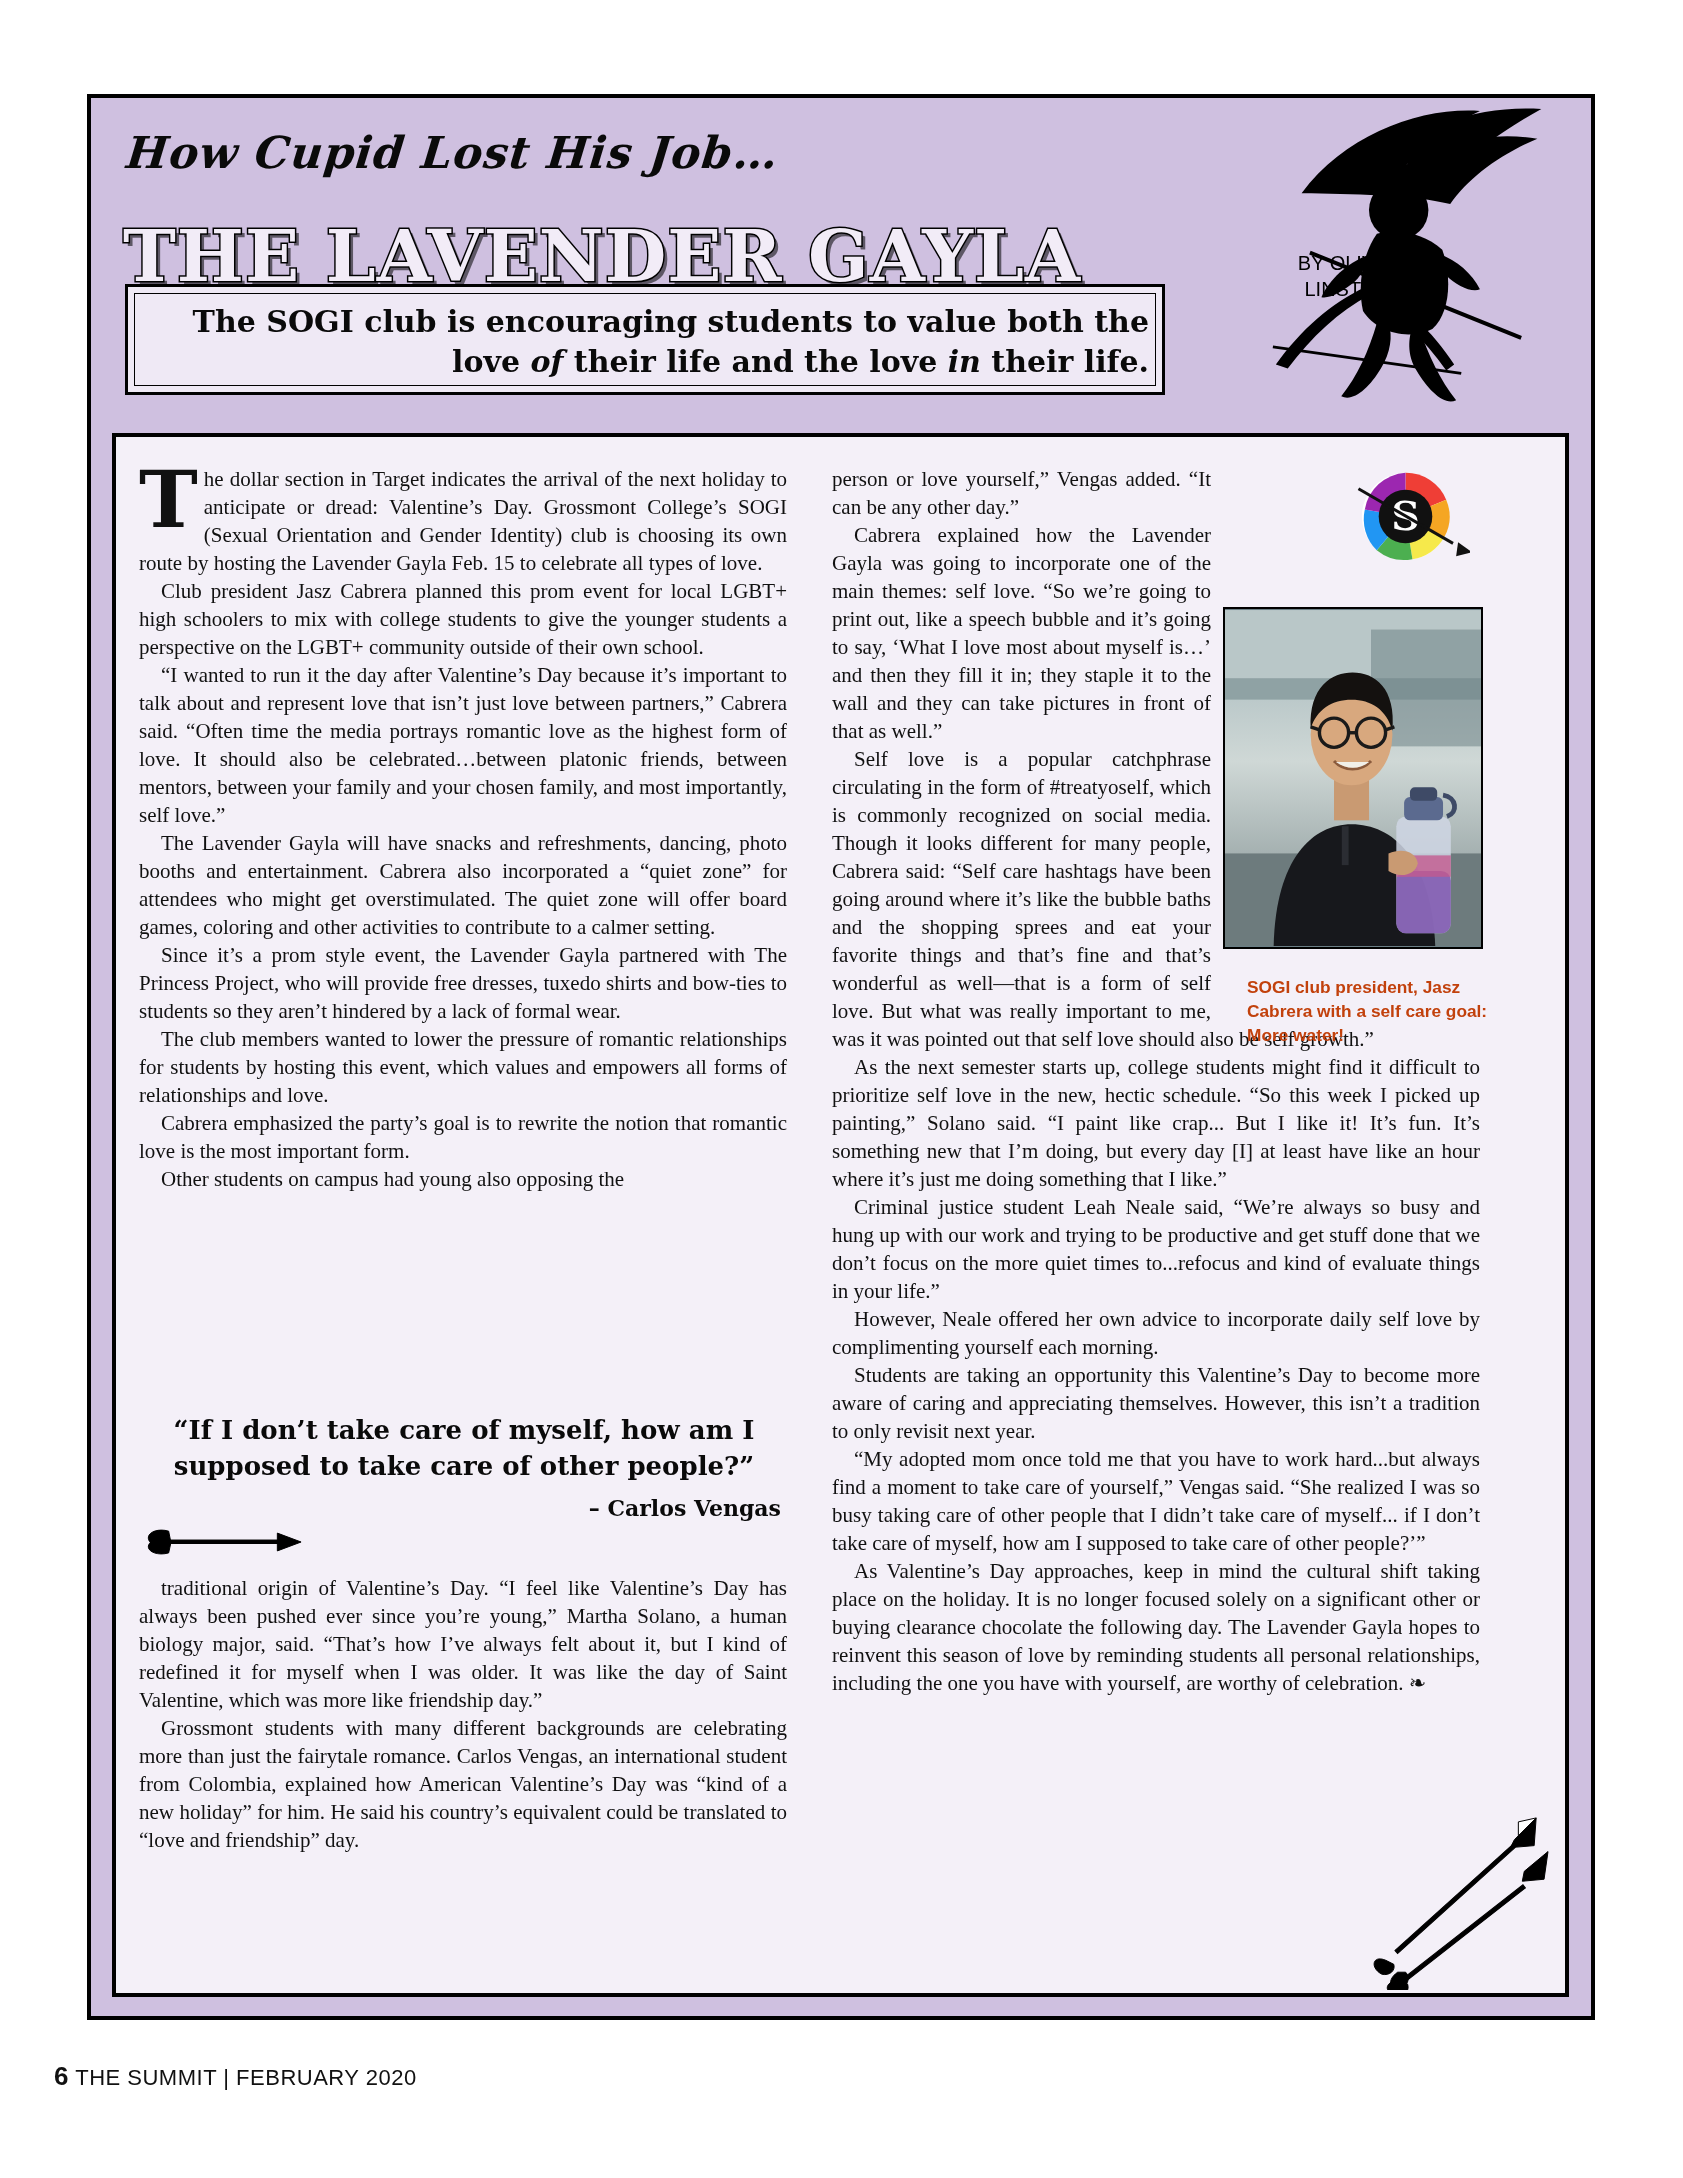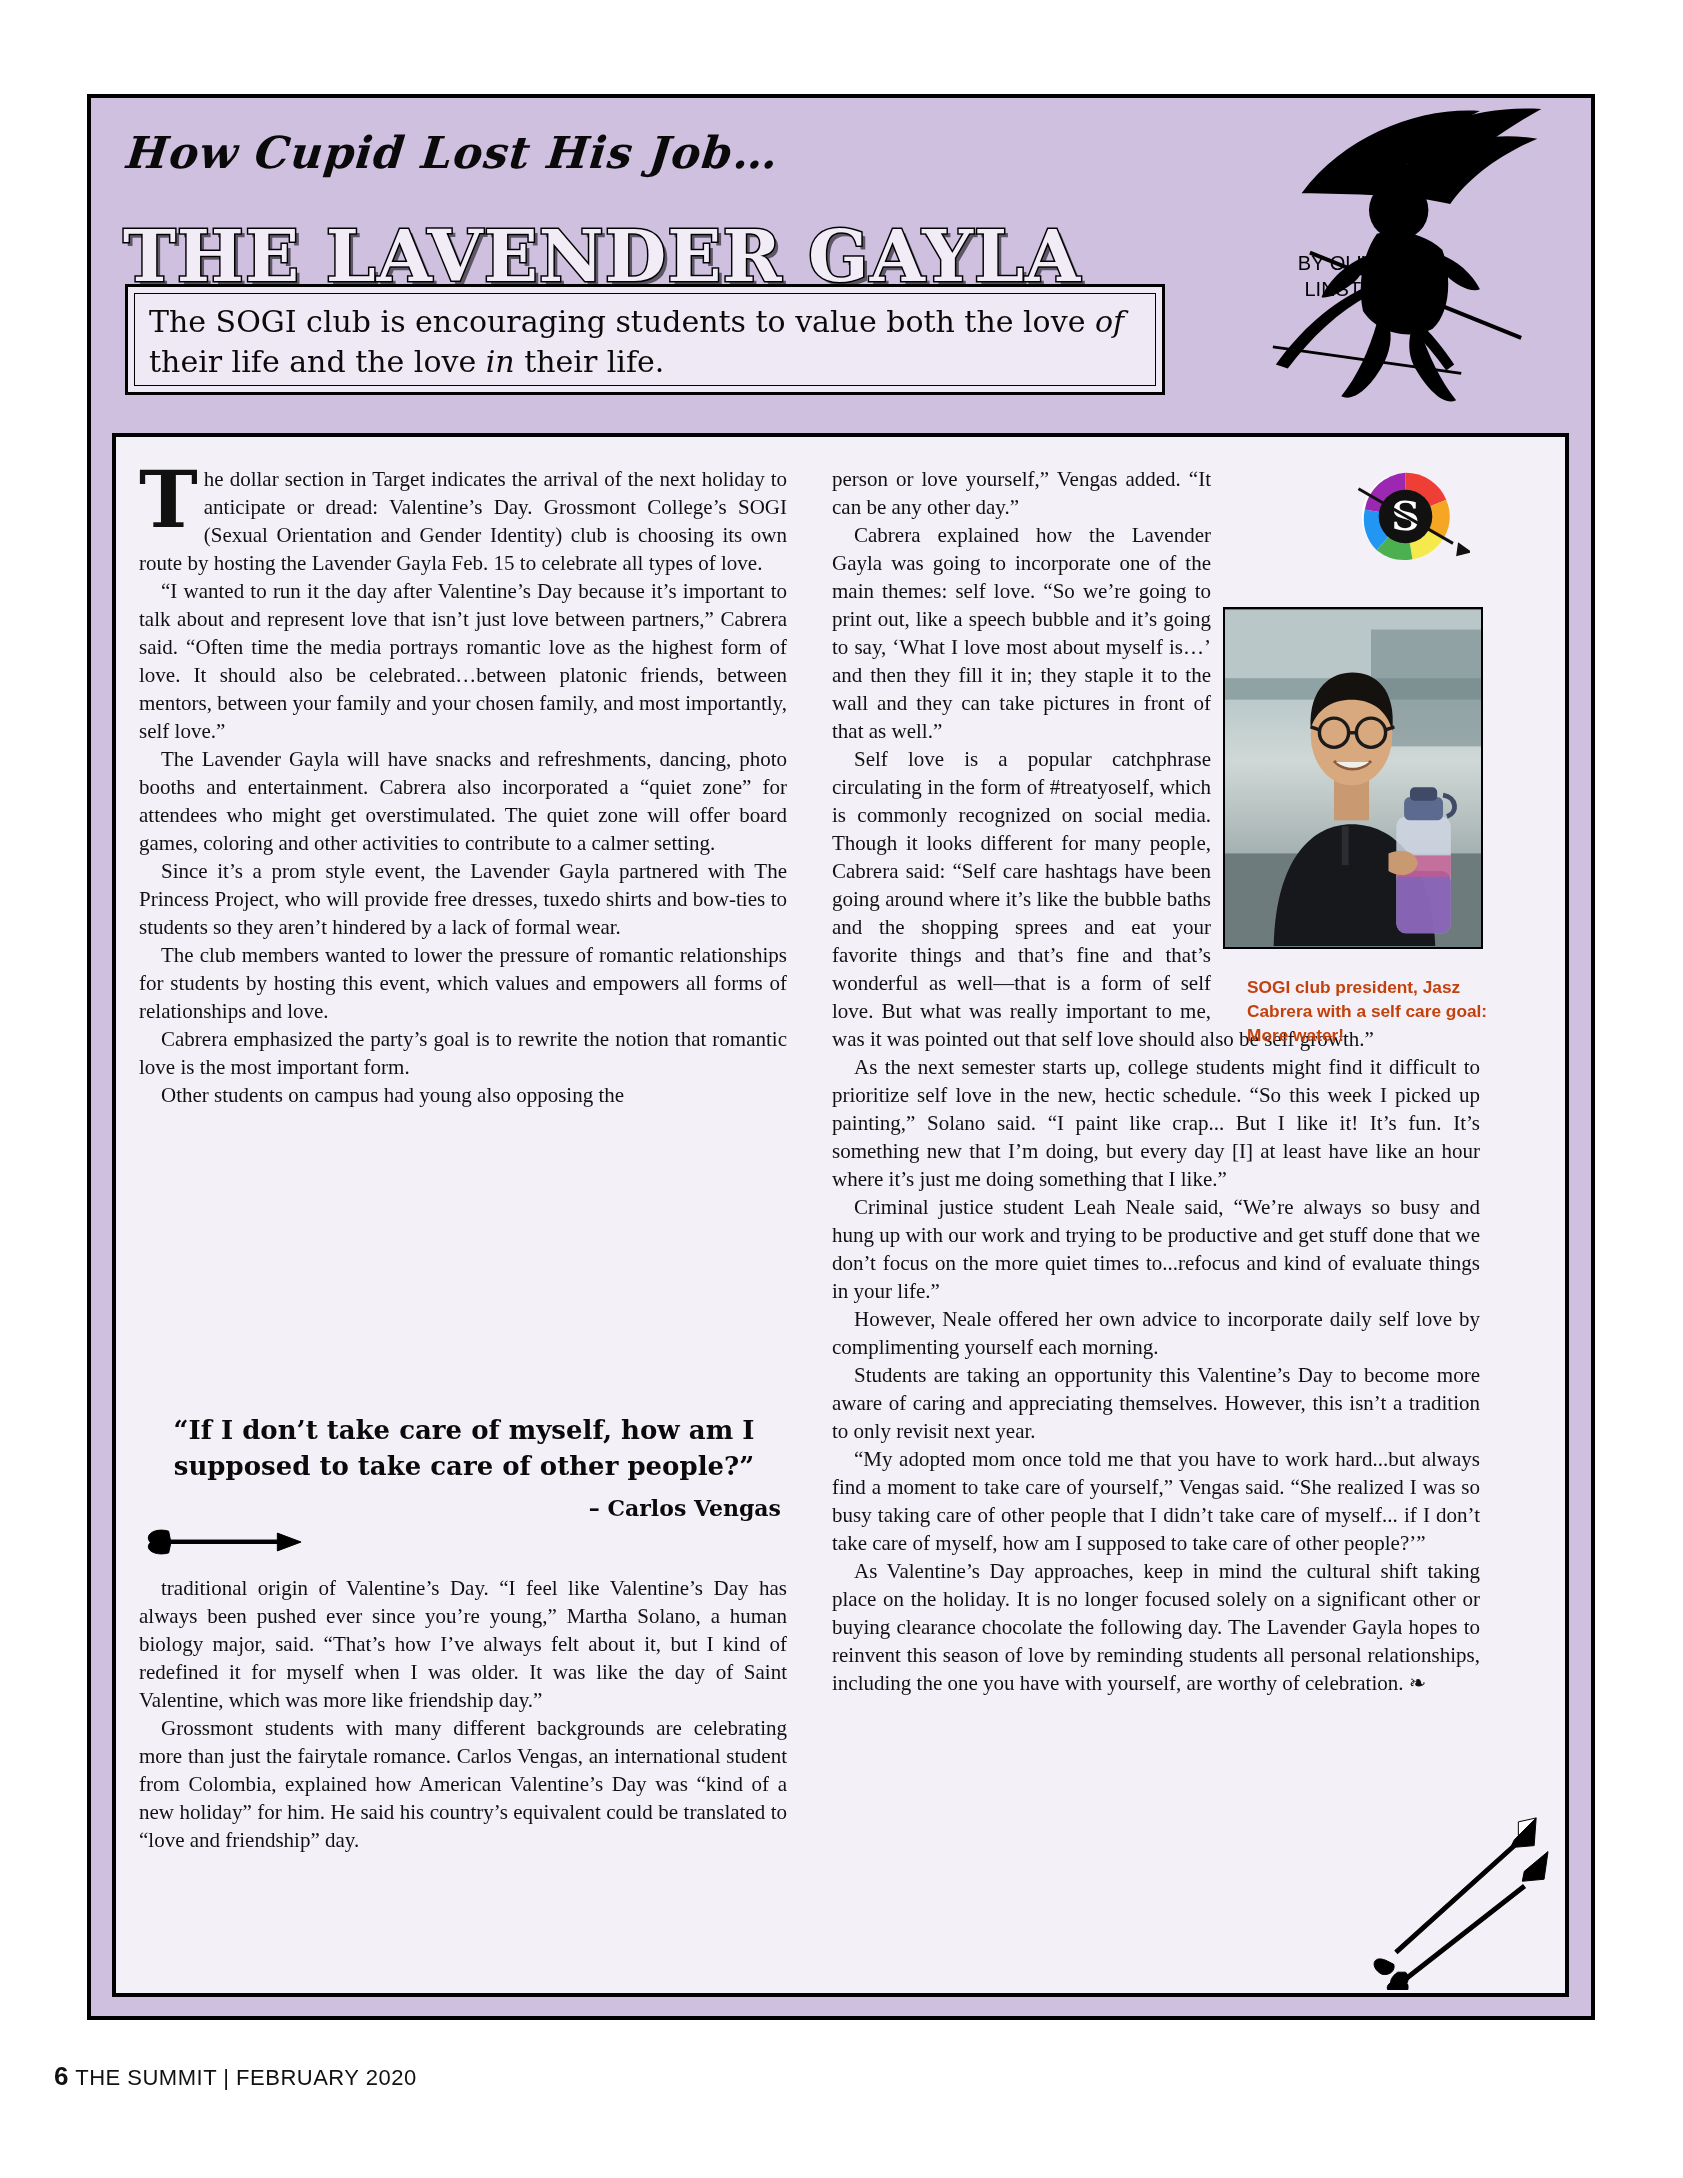--- a/index.html
+++ b/index.html
@@ -75,25 +75,25 @@
     position: absolute;
     left: 6px; top: 6px; right: 6px; bottom: 6px;
     border: 1px solid #000;
     box-sizing: border-box;
   }
   #deck {
     position: absolute;
     left: 149px; top: 302px;
     width: 1000px;
     font-family: "DejaVu Serif", serif;
-    font-weight: normal;
+    font-weight: bold;
     font-size: 30px;
     line-height: 40px;
     color: #0a0a0a;
-    text-align: left;
+    text-align: right;
   }
   #deck i { font-style: italic; }
 
   
   #byline {
     position: absolute;
     left: 1257px; top: 250px;
     width: 178px;
     font-family: "Liberation Sans", sans-serif;
     font-weight: normal;
@@ -295,20 +295,21 @@
 
       <g fill="#111">
         <rect x="10" y="60" width="110" height="3" transform="rotate(30 65 62)"></rect>
         <path d="M118 88 l 14 10 l -16 4 Z" transform="rotate(0 125 93)"></path>
       </g>
     </g>
   </svg>
 
   <div id="colL" class="col">
     <p class="dropcap-p"><span class="dropcap">T</span><span>he dollar section in Target indicates the arrival of the next holiday to anticipate or dread: Valentine’s Day. Grossmont College’s SOGI (Sexual Orientation and Gender Identity) club is choosing its own route by hosting the Lavender Gayla Feb. 15 to celebrate all types of love.</span></p>
+    <p>Club president Jasz Cabrera planned this prom event for local LGBT+ high schoolers to mix with college students to give the younger students a perspective on the LGBT+ community outside of their own school.</p>
     <p>“I wanted to run it the day after Valentine’s Day because it’s important to talk about and represent love that isn’t just love between partners,” Cabrera said. “Often time the media portrays romantic love as the highest form of love. It should also be celebrated…between platonic friends, between mentors, between your family and your chosen family, and most importantly, self love.”</p>
     <p>The Lavender Gayla will have snacks and refreshments, dancing, photo booths and entertainment. Cabrera also incorporated a “quiet zone” for attendees who might get overstimulated. The quiet zone will offer board games, coloring and other activities to contribute to a calmer setting.</p>
     <p>Since it’s a prom style event, the Lavender Gayla partnered with The Princess Project, who will provide free dresses, tuxedo shirts and bow-ties to students so they aren’t hindered by a lack of formal wear.</p>
     <p>The club members wanted to lower the pressure of romantic relationships for students by hosting this event, which values and empowers all forms of relationships and love.</p>
     <p>Cabrera emphasized the party’s goal is to rewrite the notion that romantic love is the most important form.</p>
     <p>Other students on campus had young also opposing the</p>
   </div>
 
   <div id="pullquote">“If I don’t take care of myself, how am I supposed to take care of other people?”</div>
   <div id="pqattrib">– Carlos Vengas</div>

